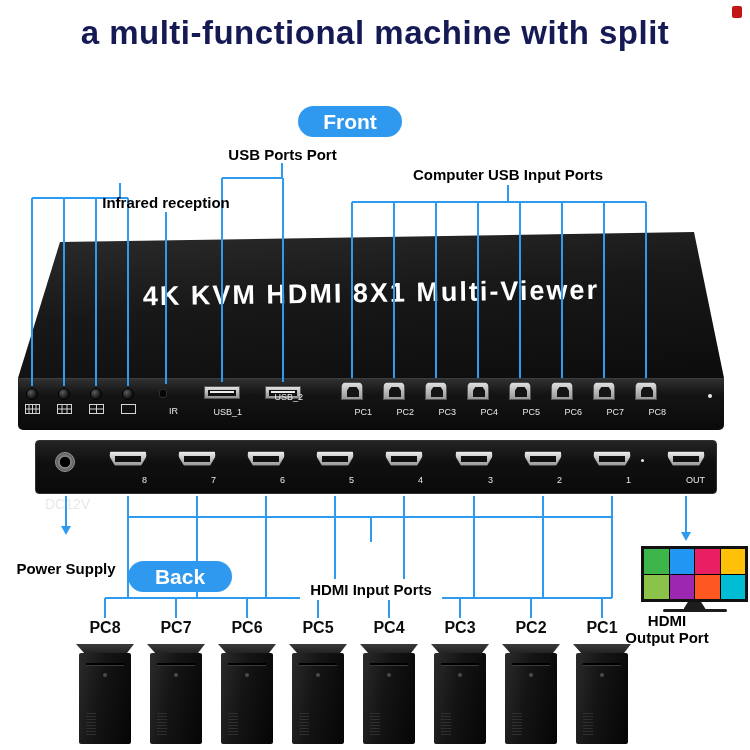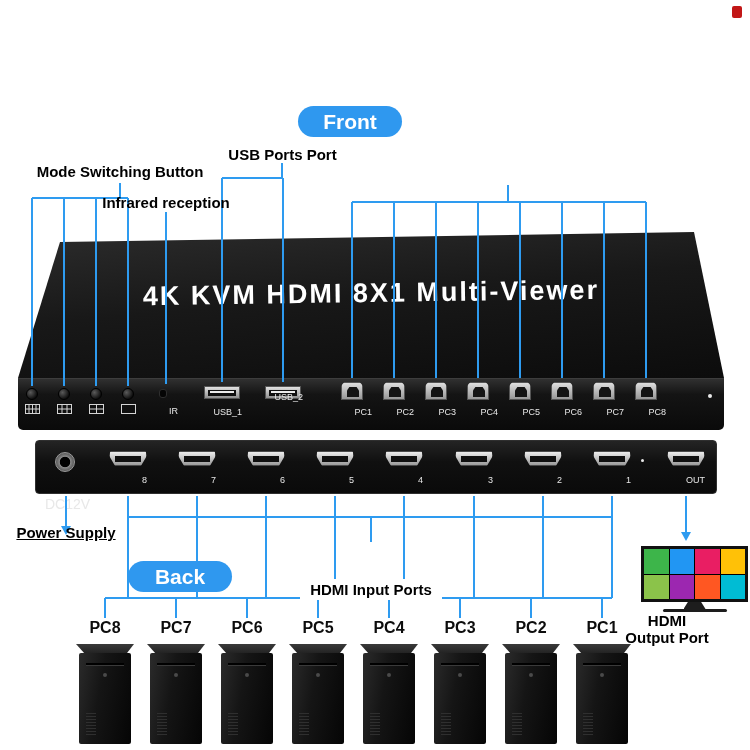--- a/index.html
+++ b/index.html
@@ -18,21 +18,21 @@
   .pill.front { left:298px; top:106px; width:104px; height:31px; line-height:31px; }
   .pill.back  { left:128px; top:561px; width:104px; height:31px; line-height:31px; }
 
   
   .callout { position:absolute; font-size:15px; font-weight:bold; color:#000;
     text-align:center; white-space:nowrap; z-index:10; }
   .lbl-usb-out   { left:210px; top:146px; width:145px; }
   .lbl-mode      { left:35px;  top:163px; width:170px; }
   .lbl-ir        { left:98px;  top:194px; width:136px; }
   .lbl-usb-in    { left:413px; top:166px; width:190px; }
-  .lbl-power     { left:16px;  top:524px; width:100px;text-decoration:underline; }
+  .lbl-power     { left:16px;  top:560px; width:100px; }
   .lbl-hdmi-in   { left:300px; top:543px; width:142px; background:#fff; padding:2px 0;margin-top:36px; }
   .lbl-hdmi-out  { left:612px; top:612px; width:110px; line-height:17px; }
 
   
   #lines { position:absolute; left:0; top:0; z-index:5; pointer-events:none; }
   #lines path.l { stroke:#2e9bf0; stroke-width:2; fill:none; }
   #lines path.a { fill:#2e9bf0; stroke:none; }
 
   
   .dev-top { position:absolute; left:18px; top:232px; width:706px; height:146px; z-index:1;
@@ -96,42 +96,42 @@
     background:#4a4a4a; }
   .tower-vents { position:absolute; left:7px; top:60px; width:10px; height:24px;
     background:repeating-linear-gradient(#2f2f2f 0 1px, transparent 1px 3px); }
 </style>
 </head>
 <body>
 
 <div id="canvas">
 
   <div class="headline">
-    <br>
+    <span>a multi-functional machine with split</span><br>
   </div>
   <div class="corner-mark"></div>
 
   <svg id="lines" width="750" height="750">
     <path class="l" d="M120,183 V198 M32,198 H128 M32,198 V386 M64,198 V386 M96,198 V386 M128,198 V386"></path>
     <path class="l" d="M166,212 V384"></path>
     <path class="l" d="M282,163 V178 M222,178 H283 M222,178 V382 M283,178 V382"></path>
     <path class="l" d="M508,185 V202 M352,202 H646 M352,202 V378 M394,202 V378 M436,202 V378 M478,202 V378 M520,202 V378 M562,202 V378 M604,202 V378 M646,202 V378"></path>
     <path class="l" d="M66,496 V527"></path>
     <path class="a" d="M61,526 L71,526 L66,535 Z"></path>
     <path class="l" d="M128,496 V598 M197,496 V598 M266,496 V598 M335,496 V598 M404,496 V598 M474,496 V598 M543,496 V598 M612,496 V598 M128,517 H612 M371,517 V542 M105,598 H612 M105,598 V618 M176,598 V618 M247,598 V618 M318,598 V618 M389,598 V618 M460,598 V618 M531,598 V618 M602,598 V618"></path>
     <path class="l" d="M686,496 V533"></path>
     <path class="a" d="M681,532 L691,532 L686,541 Z"></path>
   </svg>
 
   <div class="pill front">Front</div>
   <div class="pill back">Back</div>
 
   <div class="callout lbl-usb-out">USB Ports Port</div>
-  <div class="callout lbl-mode">Mode Switching Button</div>
   <div class="callout lbl-ir">Infrared reception</div>
+  <div class="callout lbl-usb-in">Computer USB Input Ports</div>
   <div class="callout lbl-power">Power Supply</div>
   <div class="callout lbl-hdmi-in">HDMI Input Ports</div>
   <div class="callout lbl-hdmi-out">
     <span>HDMI</span><br>
     <span>Output Port</span>
   </div>
 
   <div class="dev-top">
     <div class="dev-top-title">4K KVM HDMI 8X1 Multi-Viewer</div>
   </div>

